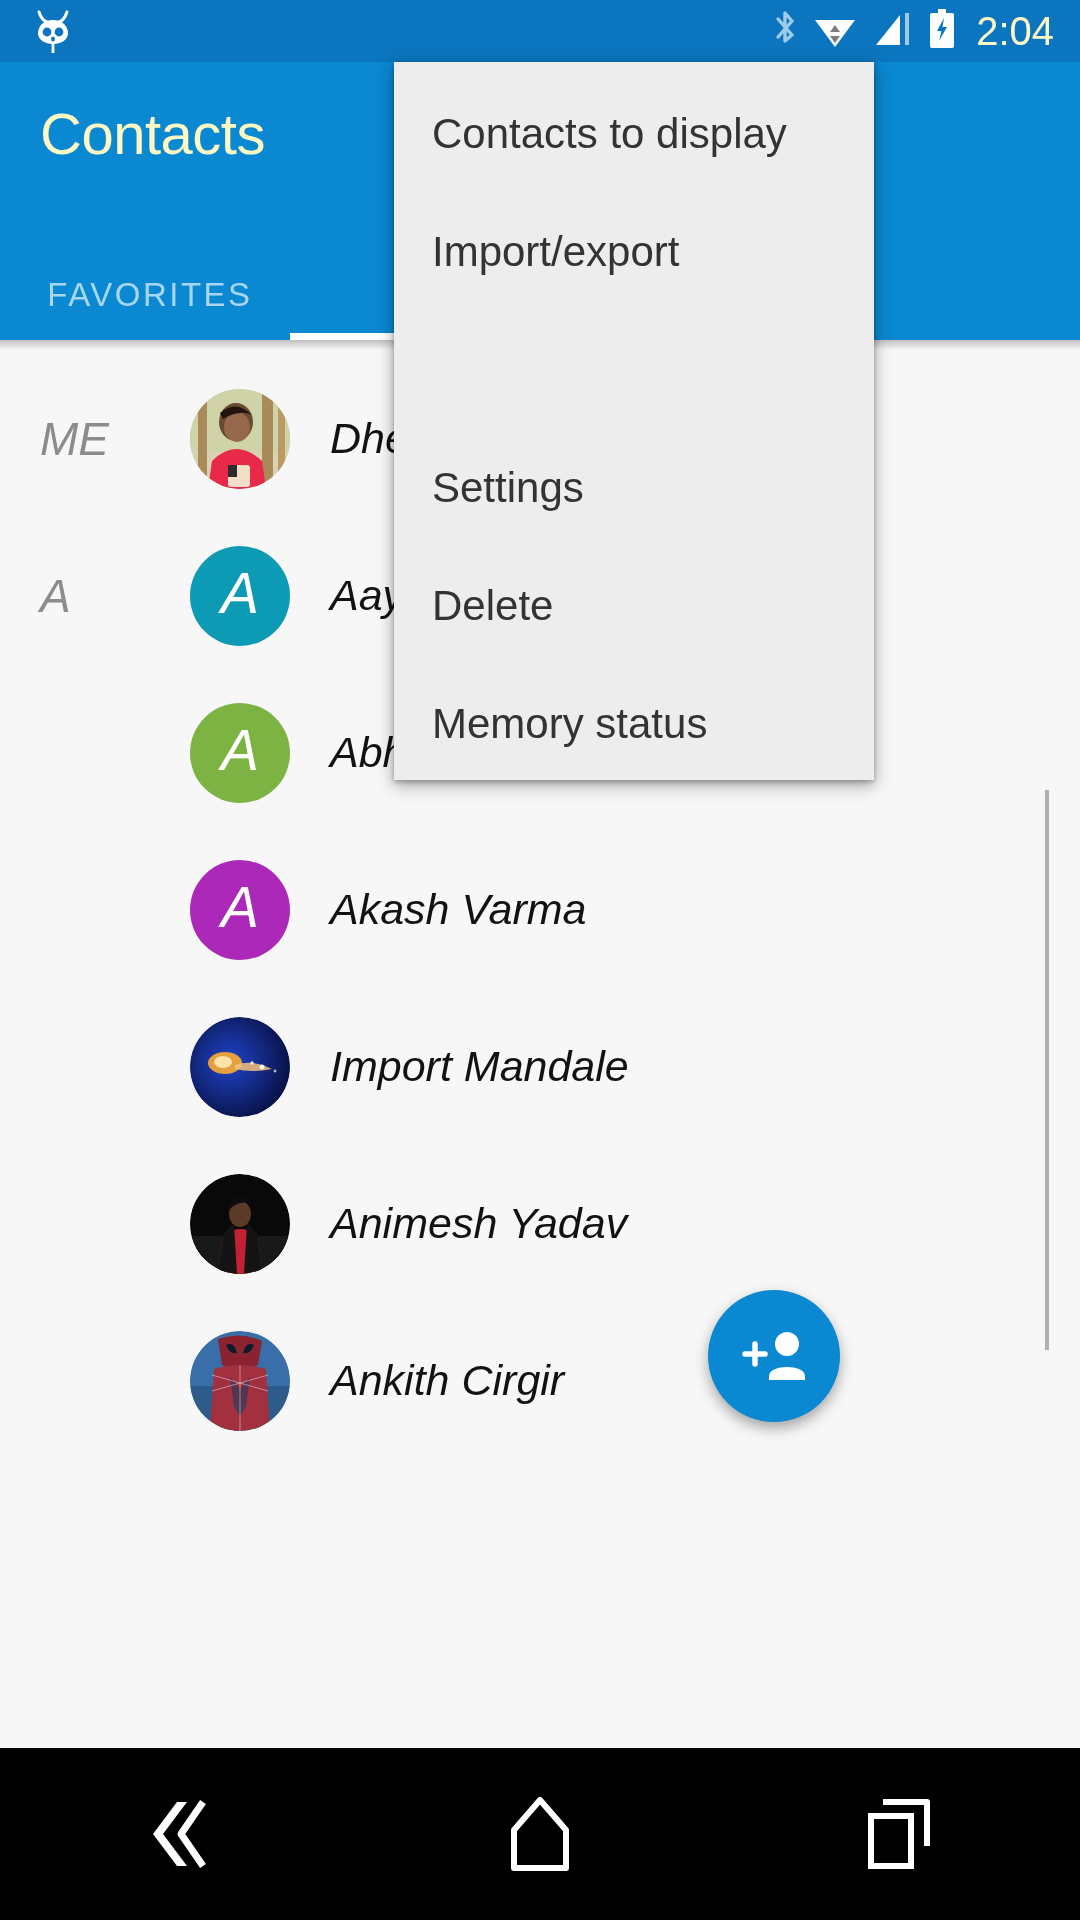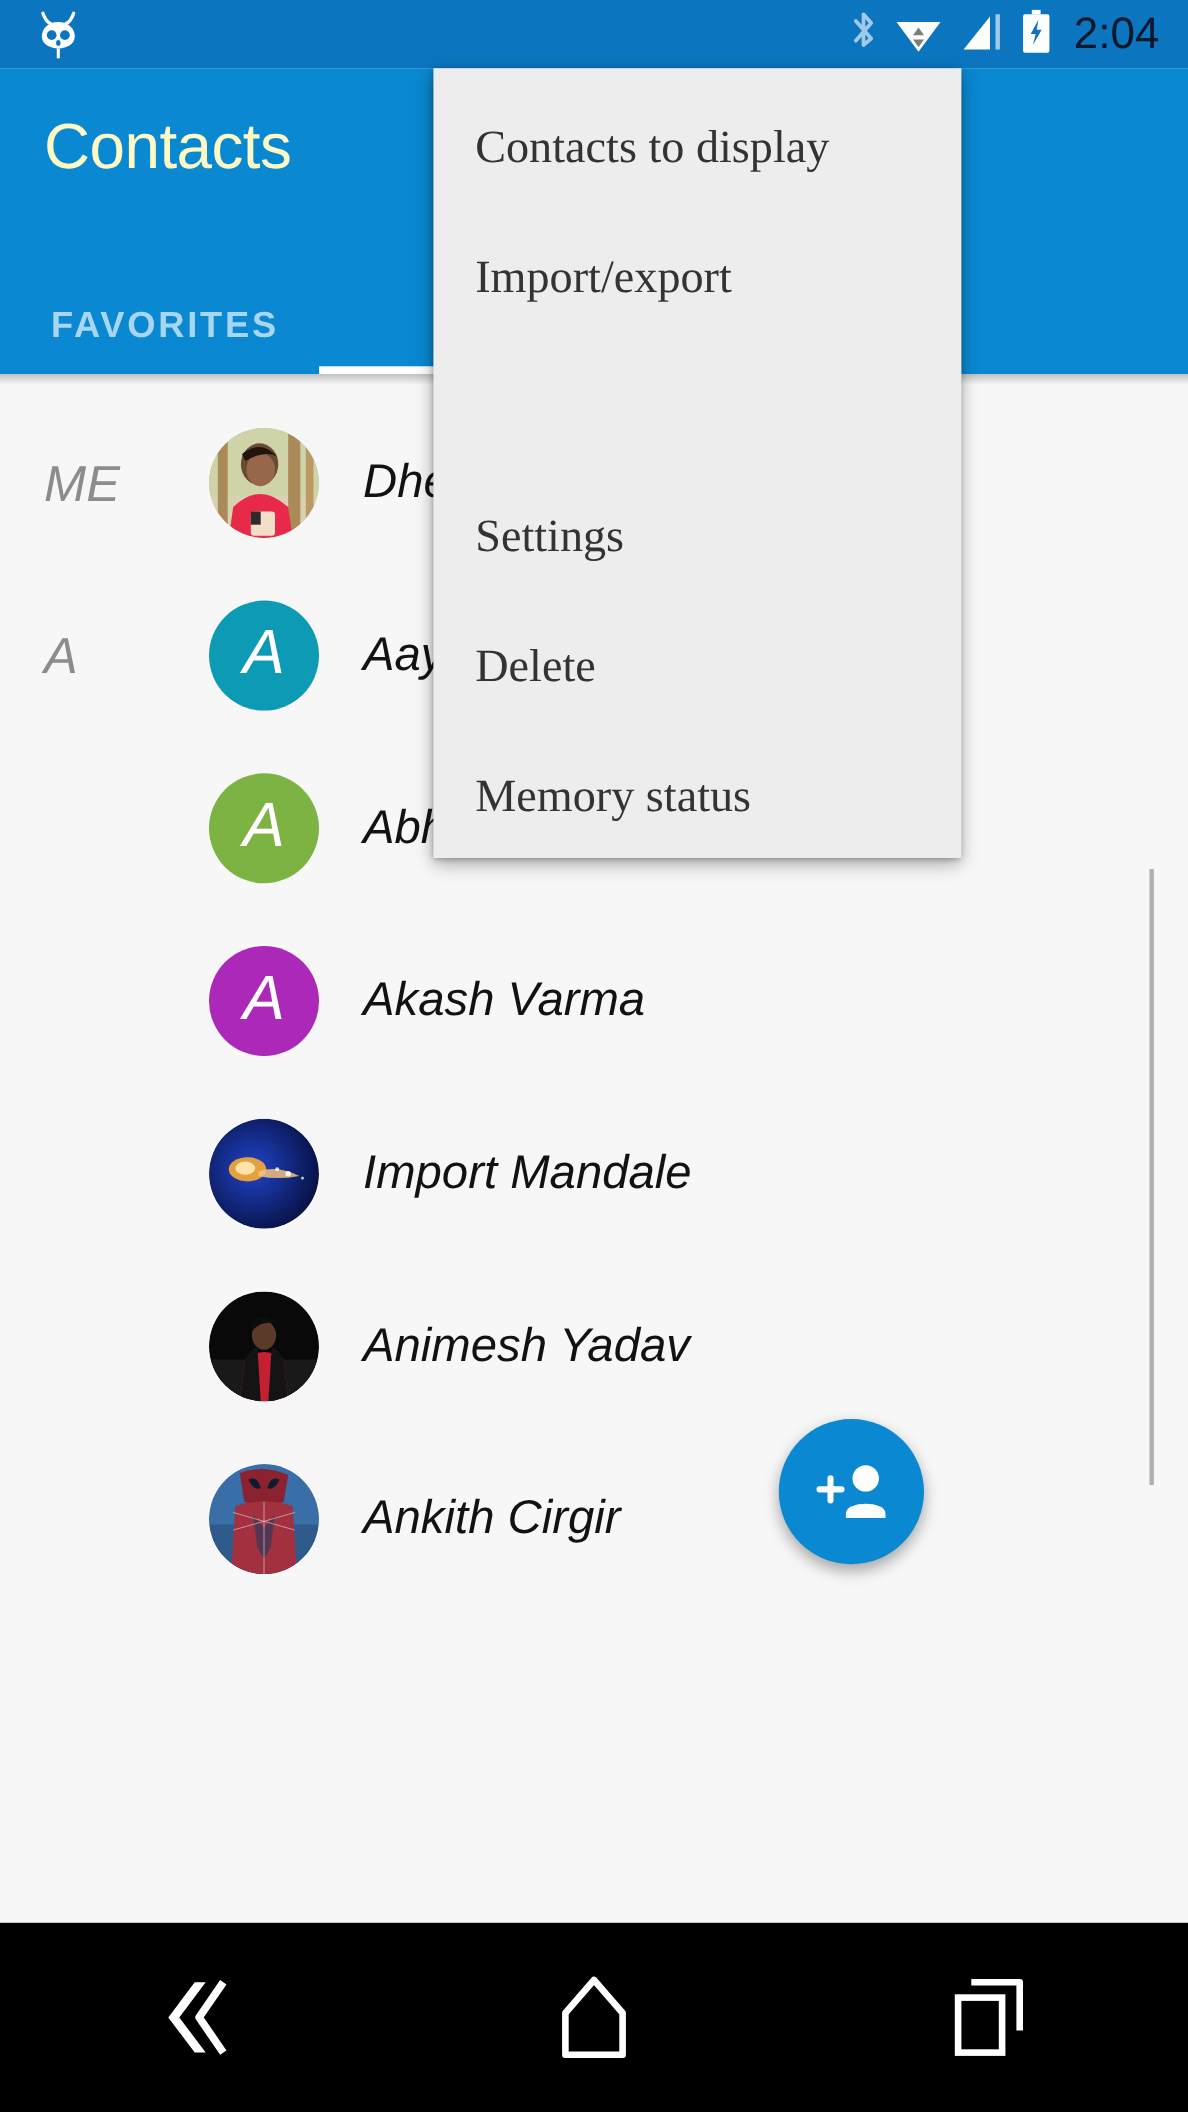--- a/index.html
+++ b/index.html
@@ -17,42 +17,42 @@
     background:#0b76bf;
     display:flex; align-items:center;
   }
   #cm-logo { margin-left:30px; width:46px; height:46px; }
   #status-right {
     margin-left:auto; margin-right:26px;
     display:flex; align-items:center; gap:14px;
   }
   #status-right .ic { display:block; }
   #clock {
-    color:#0f172a; font-size:40px; letter-spacing:0px;
+    color:#fef9c3; font-size:40px; letter-spacing:0px;
     font-family:"Liberation Sans", sans-serif; line-height:1;
     margin-left:6px;
   }
 
   
   #appbar {
     position:absolute; left:0; top:62px; width:1080px; height:278px;
     background:#0a88d1;
   }
   #app-title {
     position:absolute; left:40px; top:38px;
     color:#fef9c3; font-size:58px; font-weight:400;
     letter-spacing:-0.5px;
   }
   #tabs {
     position:absolute; left:0; bottom:0; width:1080px; height:90px;
     display:flex;
   }
   .tab {
     width:300px; display:flex; align-items:center; justify-content:center;
-    font-size:33px; font-weight:700; letter-spacing:2.5px;
+    font-size:33px; font-weight:400; letter-spacing:2.5px;
   }
   .tab.inactive { color:#a8d6f0; }
   .tab.active { color:#ffffff; }
   #tab-indicator {
     position:absolute; left:290px; bottom:0; width:300px; height:7px;
     background:#ffffff;
   }
   #appbar-shadow {
     position:absolute; left:0; top:340px; width:1080px; height:10px;
     background:linear-gradient(to bottom, rgba(0,0,0,0.22), rgba(0,0,0,0));
@@ -106,21 +106,20 @@
     z-index:4;
   }
   #fab svg { display:block; }
 
   
   #menu {
     position:absolute; left:394px; top:62px; width:480px; height:718px;
     background:#ededed;
     box-shadow:0 5px 16px rgba(0,0,0,0.35), 0 2px 5px rgba(0,0,0,0.25);
     z-index:6;
-    font-family:Liberation Serif, serif;
   }
   .menu-item {
     position:absolute; left:38px; width:420px;
     color:#333333; font-size:42px; font-weight:400;
     white-space:nowrap;
   }
 
   
   #navbar {
     position:absolute; left:0; bottom:0; width:1080px; height:172px;

